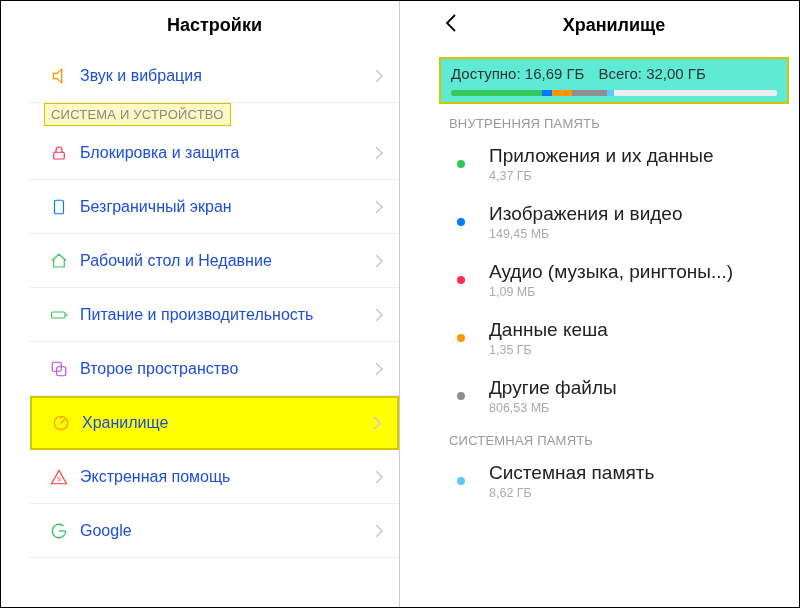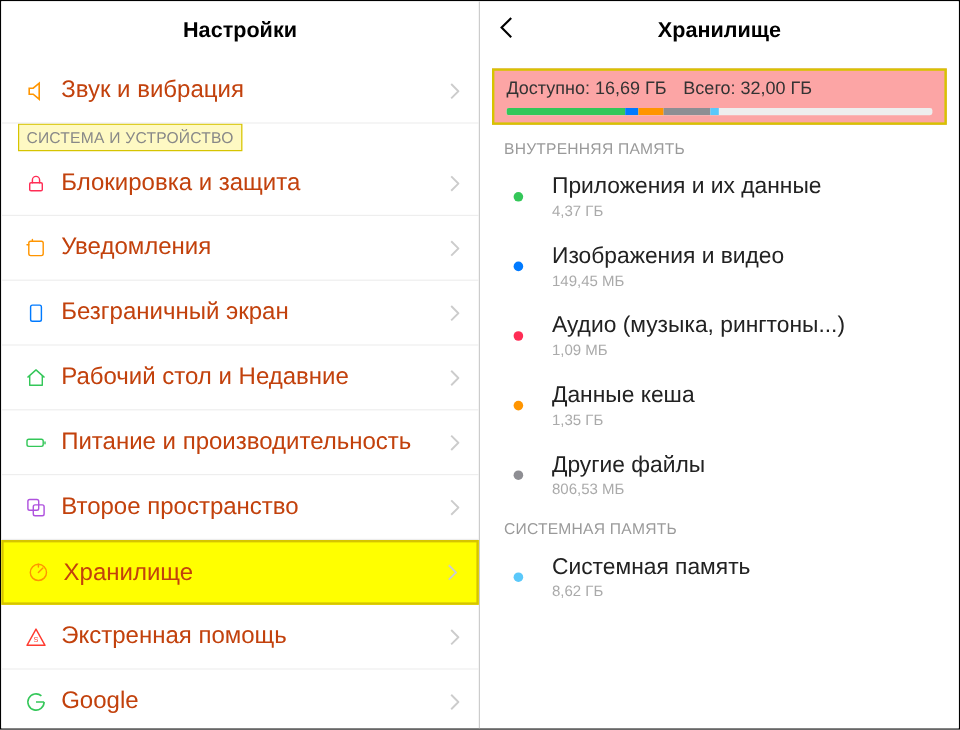--- a/index.html
+++ b/index.html
@@ -10,20 +10,21 @@
     height: 608px;
     overflow: hidden;
     display: flex;
     border: 1px solid #000;
   }
   .pane {
     width: 50%;
     height: 100%;
     position: relative;
     background: #fff;
+    padding-left: 29px;
   }
   .pane-left { border-right: 1px solid #ccc; }
   .header {
     height: 48px;
     display: flex;
     align-items: center;
     justify-content: center;
     position: relative;
   }
   .header-title {
@@ -65,31 +66,31 @@
     border: 2px solid #d6c400;
   }
   .row .icon {
     width: 30px;
     display: flex;
     align-items: center;
     justify-content: flex-start;
   }
   .row .label {
     flex: 1;
-    font-size: 20px;
-    color: #c2410c;
+    font-size: 16px;
+    color: #1d4ed8;
   }
   .row .chev {
     color: #ccc;
   }
   .storage-top {
     padding: 10px 20px 6px 20px;
   }
   .storage-top.hl {
-    background: #fca5a5;
+    background: #5eead4;
     border: 2px solid #d6c400;
     margin: 8px 10px 4px 10px;
     padding: 6px 10px;
   }
   .storage-line {
     font-size: 15px;
     color: #333;
     display: flex;
     gap: 14px;
   }
@@ -167,34 +168,20 @@
         </span>
         <span class="label">Блокировка и защита</span>
         <span class="chev">
           <svg width="8" height="14" viewBox="0 0 8 14" fill="none" stroke="#ccc" stroke-width="1.6">
             <path d="M1 1l6 6-6 6"></path>
           </svg>
         </span>
       </div>
       <div class="row">
         <span class="icon">
-          <svg width="18" height="18" viewBox="0 0 24 24" fill="none" stroke="#ff9500" stroke-width="1.6" stroke-linecap="round" stroke-linejoin="round">
-            <rect x="4" y="4" width="16" height="16" rx="2"></rect>
-            <path d="M8 4v-2M4 8h-2"></path>
-          </svg>
-        </span>
-        <span class="label">Уведомления</span>
-        <span class="chev">
-          <svg width="8" height="14" viewBox="0 0 8 14" fill="none" stroke="#ccc" stroke-width="1.6">
-            <path d="M1 1l6 6-6 6"></path>
-          </svg>
-        </span>
-      </div>
-      <div class="row">
-        <span class="icon">
           <svg width="18" height="18" viewBox="0 0 24 24" fill="none" stroke="#007aff" stroke-width="1.6" stroke-linecap="round" stroke-linejoin="round">
             <rect x="6" y="3" width="12" height="18" rx="2"></rect>
           </svg>
         </span>
         <span class="label">Безграничный экран</span>
         <span class="chev">
           <svg width="8" height="14" viewBox="0 0 8 14" fill="none" stroke="#ccc" stroke-width="1.6">
             <path d="M1 1l6 6-6 6"></path>
           </svg>
         </span>

